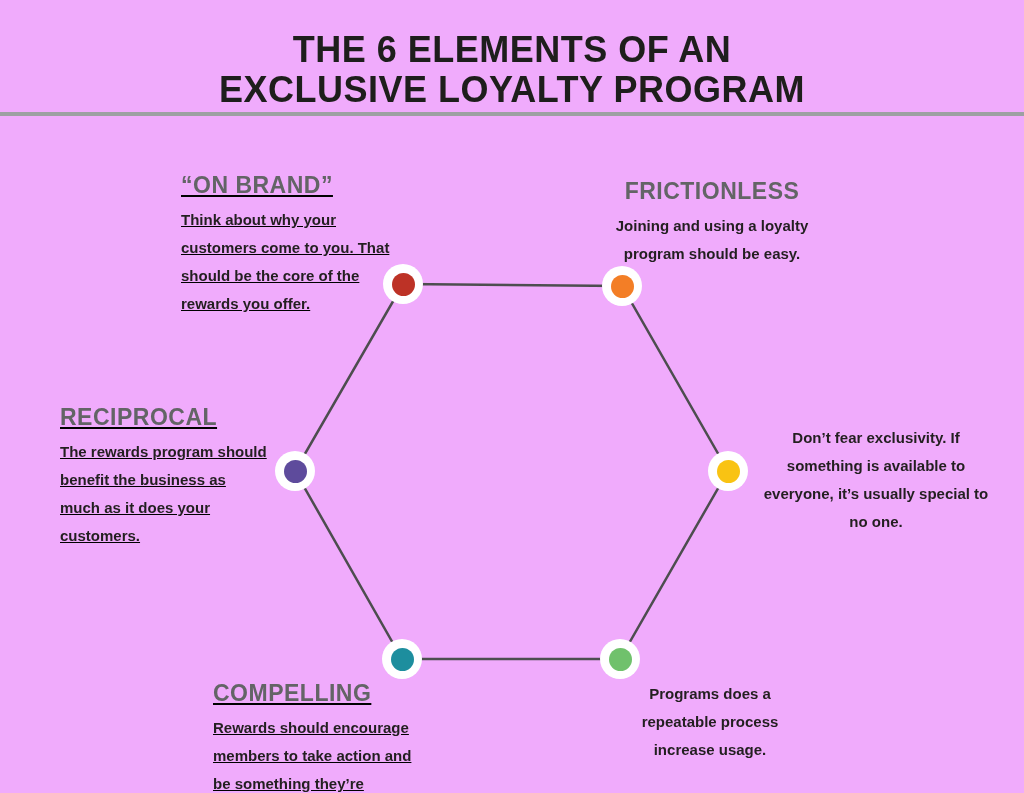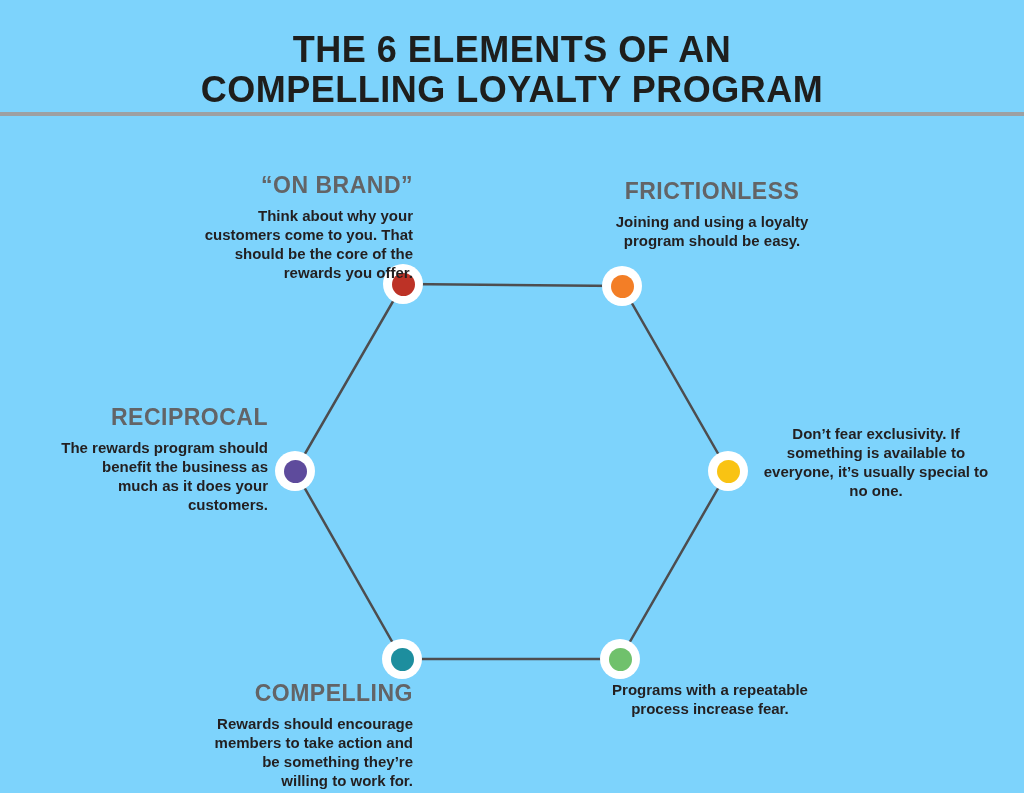--- a/index.html
+++ b/index.html
@@ -1,52 +1,52 @@
 <!DOCTYPE html>
 <html><head>
 <meta charset="utf-8">
 <style>
   html,body{margin:0;padding:0;background:#fff;}
   .canvas{
-    position:relative;width:1024px;height:793px;background:#7dd3fc;
+    position:relative;width:1024px;height:793px;background:#f0abfc;
     font-family:"Liberation Sans","DejaVu Sans",sans-serif;overflow:hidden;
   }
   .title{
     position:absolute;top:6px;left:0;width:1024px;text-align:center;
     color:#1e1e1c;font-weight:bold;font-size:36px;line-height:40px;letter-spacing:.5px;
   }
   .divider{
     position:absolute;top:112px;left:0;width:1024px;height:4px;background:#9da0a2;
   }
   .hexsvg{position:absolute;left:0;top:0;}
   .node{
     position:absolute;width:40px;height:40px;border-radius:50%;background:#ffffff;
     transform:translate(-50%,-50%);display:flex;align-items:center;justify-content:center;
   }
   .dot{width:23px;height:23px;border-radius:50%;display:block;}
   .label-block{position:absolute;}
-  .align-right{text-align:right;}
+  .align-right{text-decoration:underline;}
   .align-left{text-align:center;}
   .el-heading{
     margin:0 0 8px 0;color:#636466;font-size:23px;font-weight:bold;
     letter-spacing:.5px;line-height:26px;white-space:nowrap;
   }
   .el-desc{
-    margin:0;color:#231f20;font-size:15px;line-height:19px;font-weight:bold;
+    margin:0;color:#231f20;font-size:15px;line-height:28px;font-weight:bold;
   }
   .align-right .el-desc{margin-left:auto;}
 </style>
 </head>
 <body>
 
 <div class="canvas">
 
   <h1 class="title">
     <span>THE 6 ELEMENTS OF AN</span><br>
-    <span>COMPELLING LOYALTY PROGRAM</span>
+    <span>EXCLUSIVE LOYALTY PROGRAM</span>
   </h1>
 
   <div class="divider"></div>
 
   <svg class="hexsvg" width="1024" height="793" viewBox="0 0 1024 793">
     <polygon points="403,284 622,286 728,471 620,659 402,659 295,471" fill="none" stroke="#4d4d4f" stroke-width="2.5"></polygon>
   </svg>
 
   <div class="node" style="left:403px;top:284px">
     <span class="dot" style="background: rgb(189, 50, 38);"></span>
@@ -85,16 +85,16 @@
   <section class="label-block align-left" style="top:424px;left:755px">
     <p class="el-desc" style="width:242px">Don’t fear exclusivity. If something is available to everyone, it’s usually special to no one.</p>
   </section>
 
   <section class="label-block align-right" style="top:680px;right:611px">
     <h2 class="el-heading">COMPELLING</h2>
     <p class="el-desc" style="width:200px">Rewards should encourage members to take action and be something they’re willing to work for.</p>
   </section>
 
   <section class="label-block align-left" style="top:680px;left:610px">
-    <p class="el-desc" style="width:200px">Programs with a repeatable process increase fear.</p>
+    <p class="el-desc" style="width:200px">Programs does a repeatable process increase usage.</p>
   </section>
 
 </div>
 
 </body></html>

